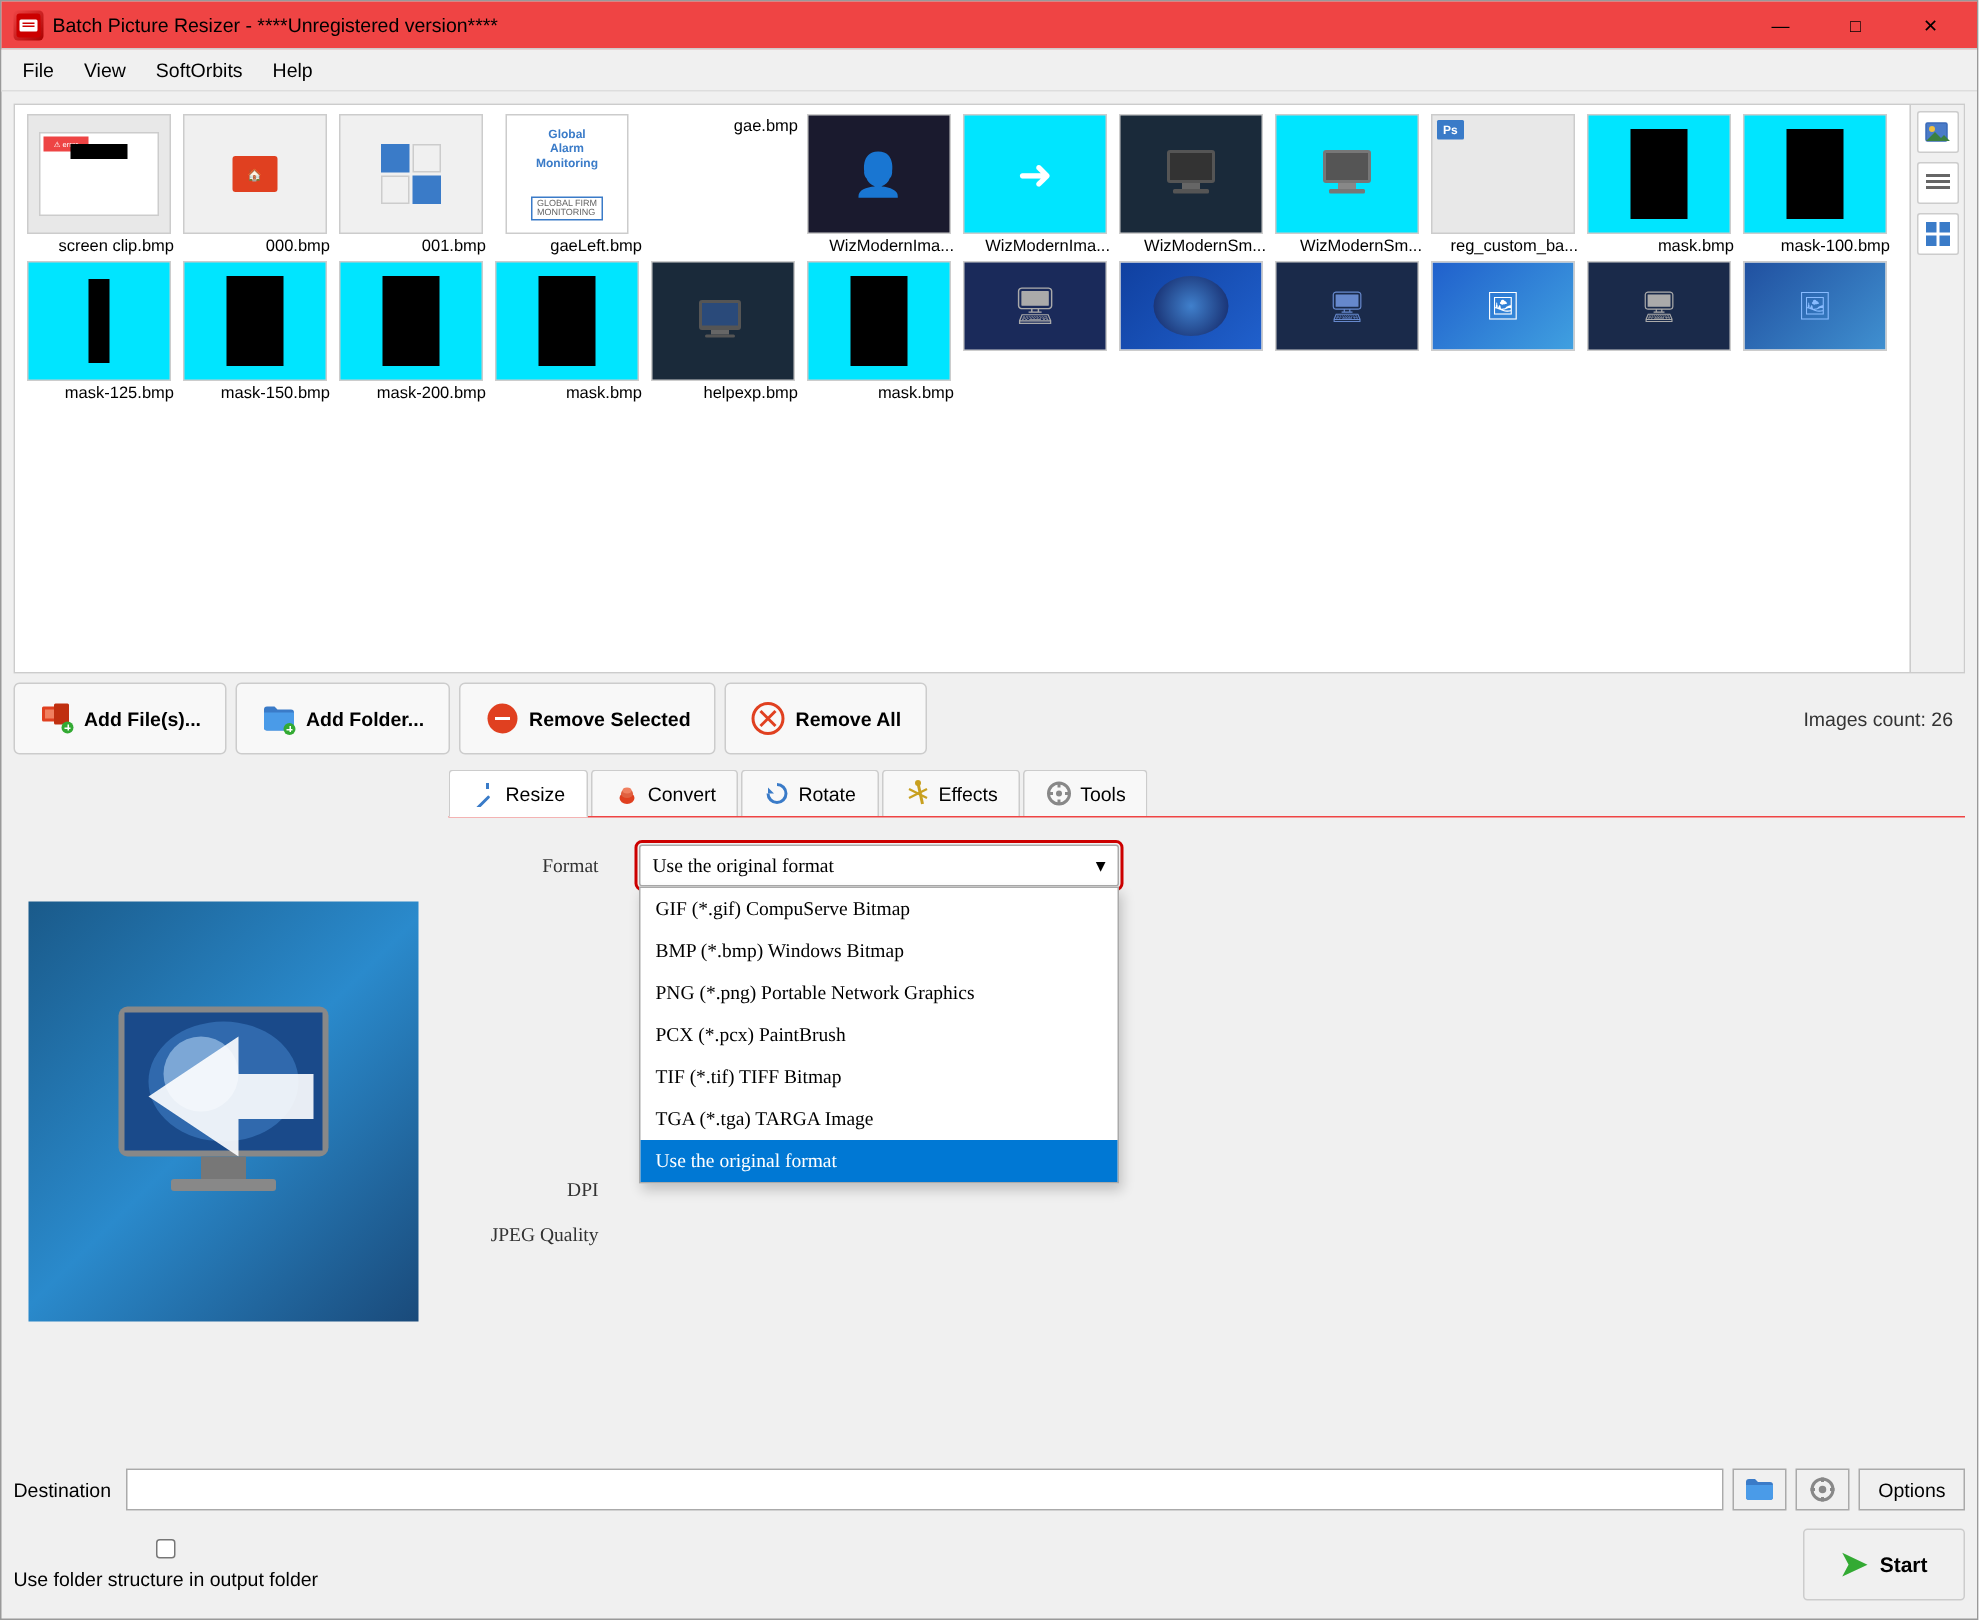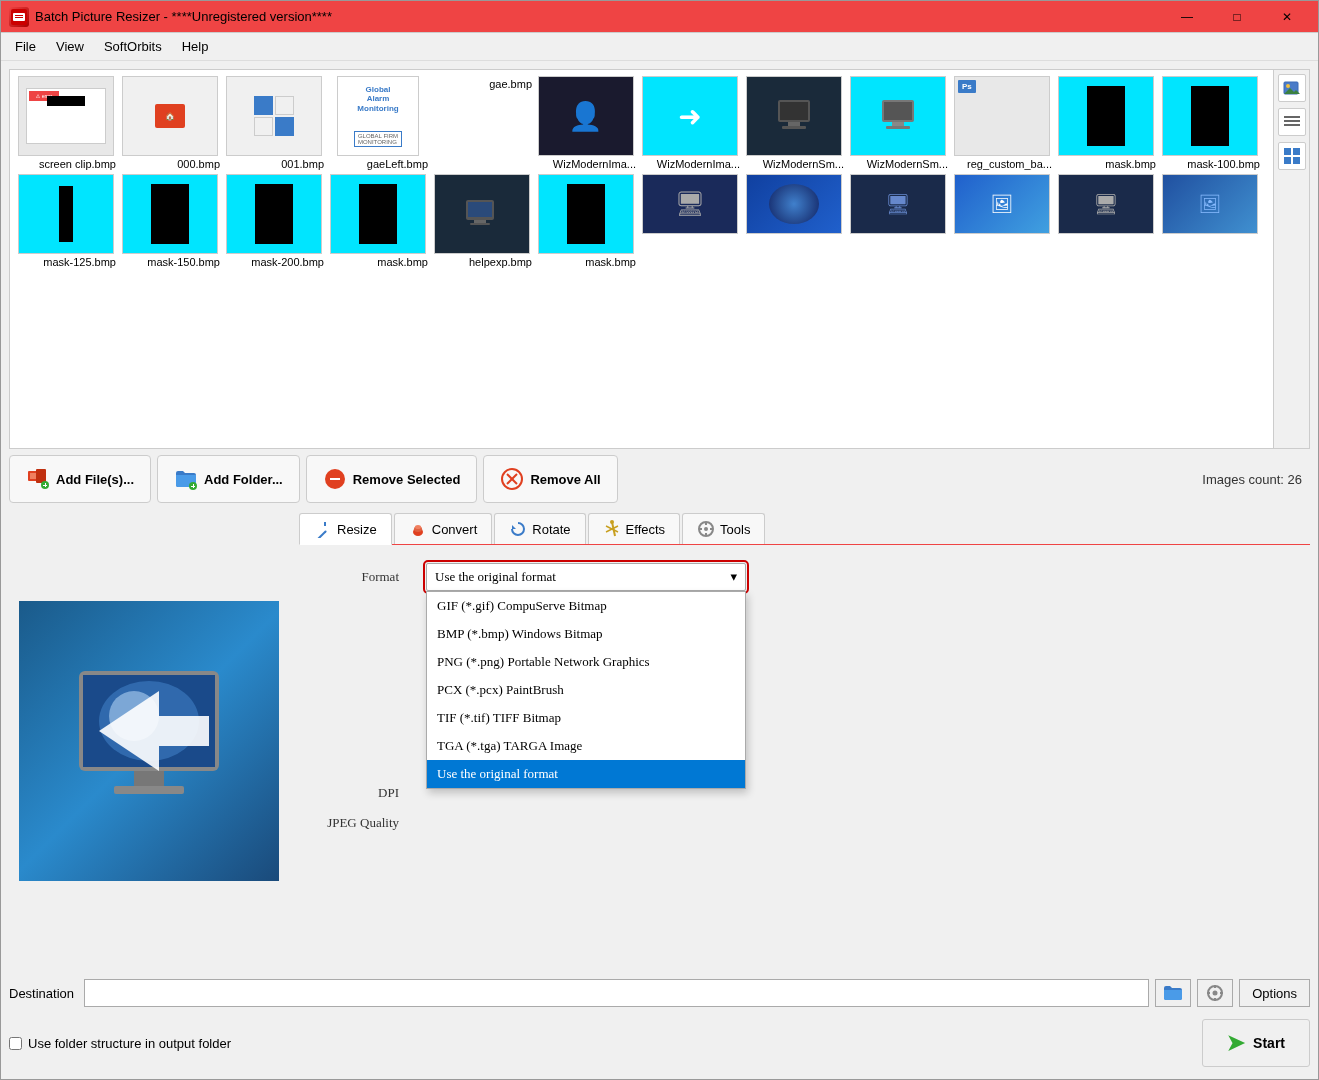--- a/index.html
+++ b/index.html
@@ -327,20 +327,21 @@
       display: flex;
       align-items: center;
       justify-content: space-between;
       flex-shrink: 0;
       padding: 6px 0 4px 0;
     }
     .checkbox-row {
       display: flex;
       align-items: center;
       gap: 6px;
+      flex-direction: column;
     }
     .start-btn {
       display: flex;
       align-items: center;
       gap: 8px;
       padding: 10px 24px;
       background: #f0f0f0;
       border: 1px solid #ccc;
       border-radius: 3px;
       cursor: pointer;

